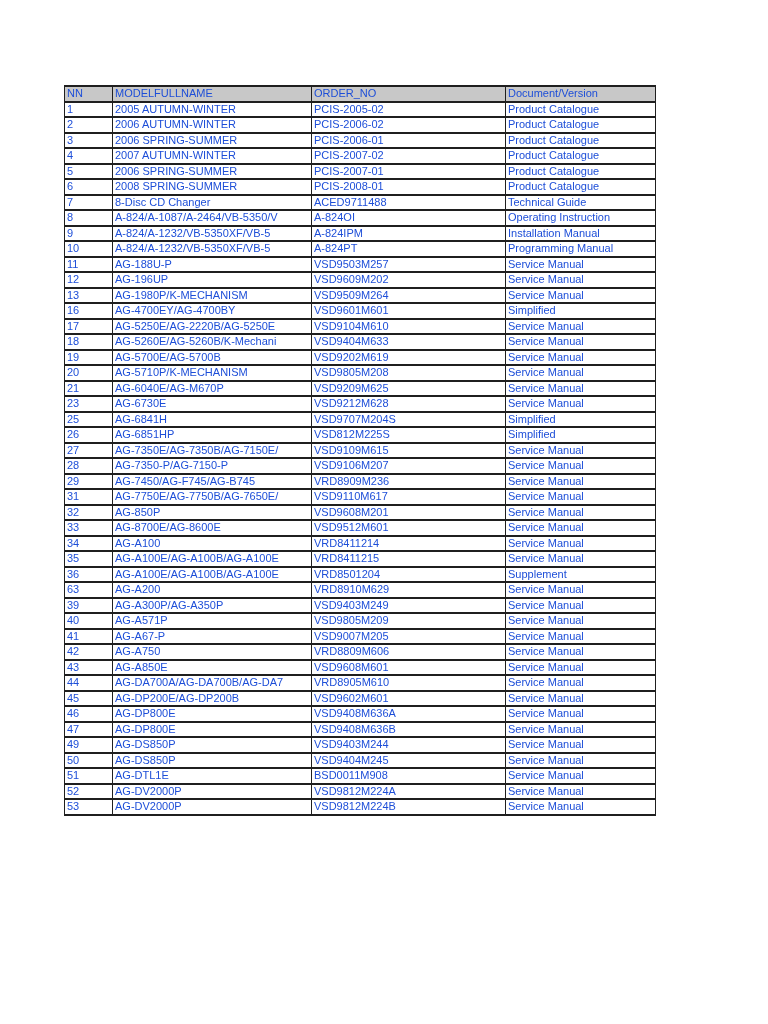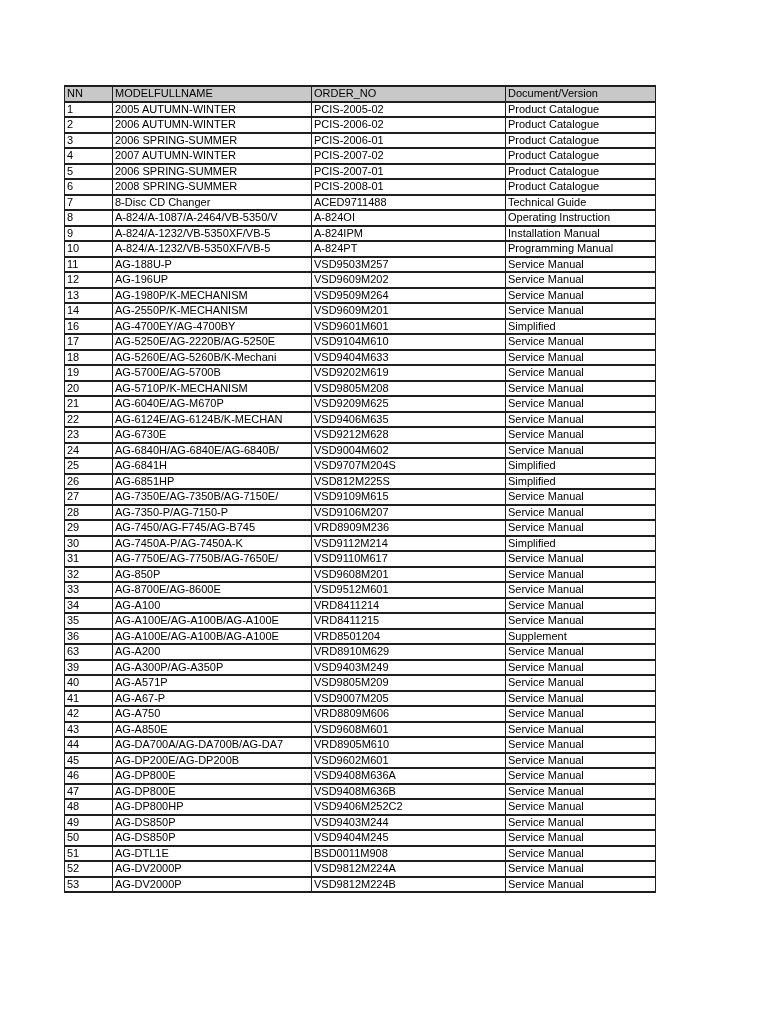--- a/index.html
+++ b/index.html
@@ -16,21 +16,21 @@
   }
   .sheet {
     position: absolute;
     left: 64px;
     top: 85px;
   }
   table.doc-table {
     border-collapse: collapse;
     table-layout: fixed;
     width: 591px;
-    color: #000000;
+    color: #1d4ed8;
   }
   table.doc-table th,
   table.doc-table td {
     border: 1px solid #1f1f1f;
     border-top-width: 2px;
     border-bottom-width: 2px;
     font-size: 11px;
     line-height: 13px;
     height: 13.5px;
     padding: 0 2px;
@@ -140,26 +140,20 @@
           <td class="col-order">VSD9609M202</td>
           <td class="col-doc">Service Manual</td>
         </tr>
         <tr>
           <td class="col-nn">13</td>
           <td class="col-model">AG-1980P/K-MECHANISM</td>
           <td class="col-order">VSD9509M264</td>
           <td class="col-doc">Service Manual</td>
         </tr>
         <tr>
-          <td class="col-nn">14</td>
-          <td class="col-model">AG-2550P/K-MECHANISM</td>
-          <td class="col-order">VSD9609M201</td>
-          <td class="col-doc">Service Manual</td>
-        </tr>
-        <tr>
           <td class="col-nn">16</td>
           <td class="col-model">AG-4700EY/AG-4700BY</td>
           <td class="col-order">VSD9601M601</td>
           <td class="col-doc">Simplified</td>
         </tr>
         <tr>
           <td class="col-nn">17</td>
           <td class="col-model">AG-5250E/AG-2220B/AG-5250E</td>
           <td class="col-order">VSD9104M610</td>
           <td class="col-doc">Service Manual</td>
@@ -182,35 +176,23 @@
           <td class="col-order">VSD9805M208</td>
           <td class="col-doc">Service Manual</td>
         </tr>
         <tr>
           <td class="col-nn">21</td>
           <td class="col-model">AG-6040E/AG-M670P</td>
           <td class="col-order">VSD9209M625</td>
           <td class="col-doc">Service Manual</td>
         </tr>
         <tr>
-          <td class="col-nn">22</td>
-          <td class="col-model">AG-6124E/AG-6124B/K-MECHAN</td>
-          <td class="col-order">VSD9406M635</td>
-          <td class="col-doc">Service Manual</td>
-        </tr>
-        <tr>
           <td class="col-nn">23</td>
           <td class="col-model">AG-6730E</td>
           <td class="col-order">VSD9212M628</td>
-          <td class="col-doc">Service Manual</td>
-        </tr>
-        <tr>
-          <td class="col-nn">24</td>
-          <td class="col-model">AG-6840H/AG-6840E/AG-6840B/</td>
-          <td class="col-order">VSD9004M602</td>
           <td class="col-doc">Service Manual</td>
         </tr>
         <tr>
           <td class="col-nn">25</td>
           <td class="col-model">AG-6841H</td>
           <td class="col-order">VSD9707M204S</td>
           <td class="col-doc">Simplified</td>
         </tr>
         <tr>
           <td class="col-nn">26</td>
@@ -230,26 +212,20 @@
           <td class="col-order">VSD9106M207</td>
           <td class="col-doc">Service Manual</td>
         </tr>
         <tr>
           <td class="col-nn">29</td>
           <td class="col-model">AG-7450/AG-F745/AG-B745</td>
           <td class="col-order">VRD8909M236</td>
           <td class="col-doc">Service Manual</td>
         </tr>
         <tr>
-          <td class="col-nn">30</td>
-          <td class="col-model">AG-7450A-P/AG-7450A-K</td>
-          <td class="col-order">VSD9112M214</td>
-          <td class="col-doc">Simplified</td>
-        </tr>
-        <tr>
           <td class="col-nn">31</td>
           <td class="col-model">AG-7750E/AG-7750B/AG-7650E/</td>
           <td class="col-order">VSD9110M617</td>
           <td class="col-doc">Service Manual</td>
         </tr>
         <tr>
           <td class="col-nn">32</td>
           <td class="col-model">AG-850P</td>
           <td class="col-order">VSD9608M201</td>
           <td class="col-doc">Service Manual</td>
@@ -329,26 +305,20 @@
         <tr>
           <td class="col-nn">46</td>
           <td class="col-model">AG-DP800E</td>
           <td class="col-order">VSD9408M636A</td>
           <td class="col-doc">Service Manual</td>
         </tr>
         <tr>
           <td class="col-nn">47</td>
           <td class="col-model">AG-DP800E</td>
           <td class="col-order">VSD9408M636B</td>
-          <td class="col-doc">Service Manual</td>
-        </tr>
-        <tr>
-          <td class="col-nn">48</td>
-          <td class="col-model">AG-DP800HP</td>
-          <td class="col-order">VSD9406M252C2</td>
           <td class="col-doc">Service Manual</td>
         </tr>
         <tr>
           <td class="col-nn">49</td>
           <td class="col-model">AG-DS850P</td>
           <td class="col-order">VSD9403M244</td>
           <td class="col-doc">Service Manual</td>
         </tr>
         <tr>
           <td class="col-nn">50</td>

